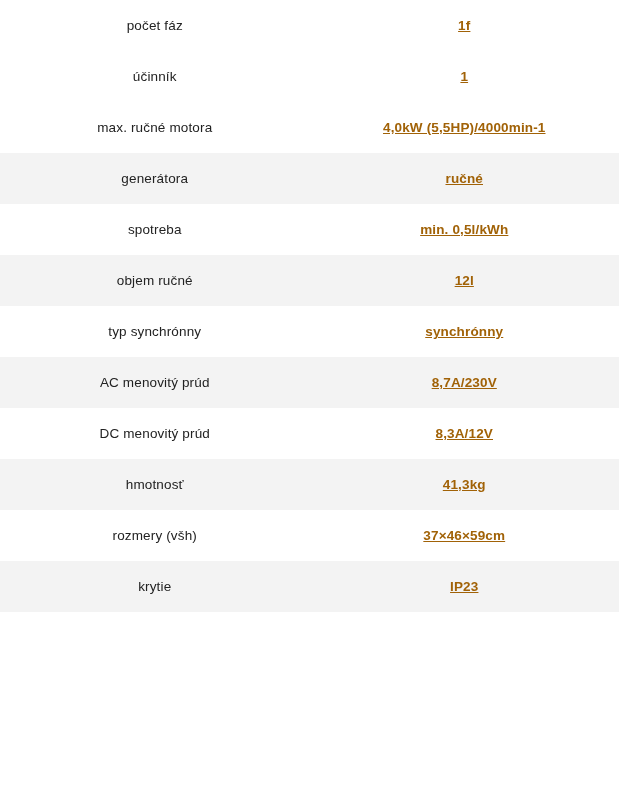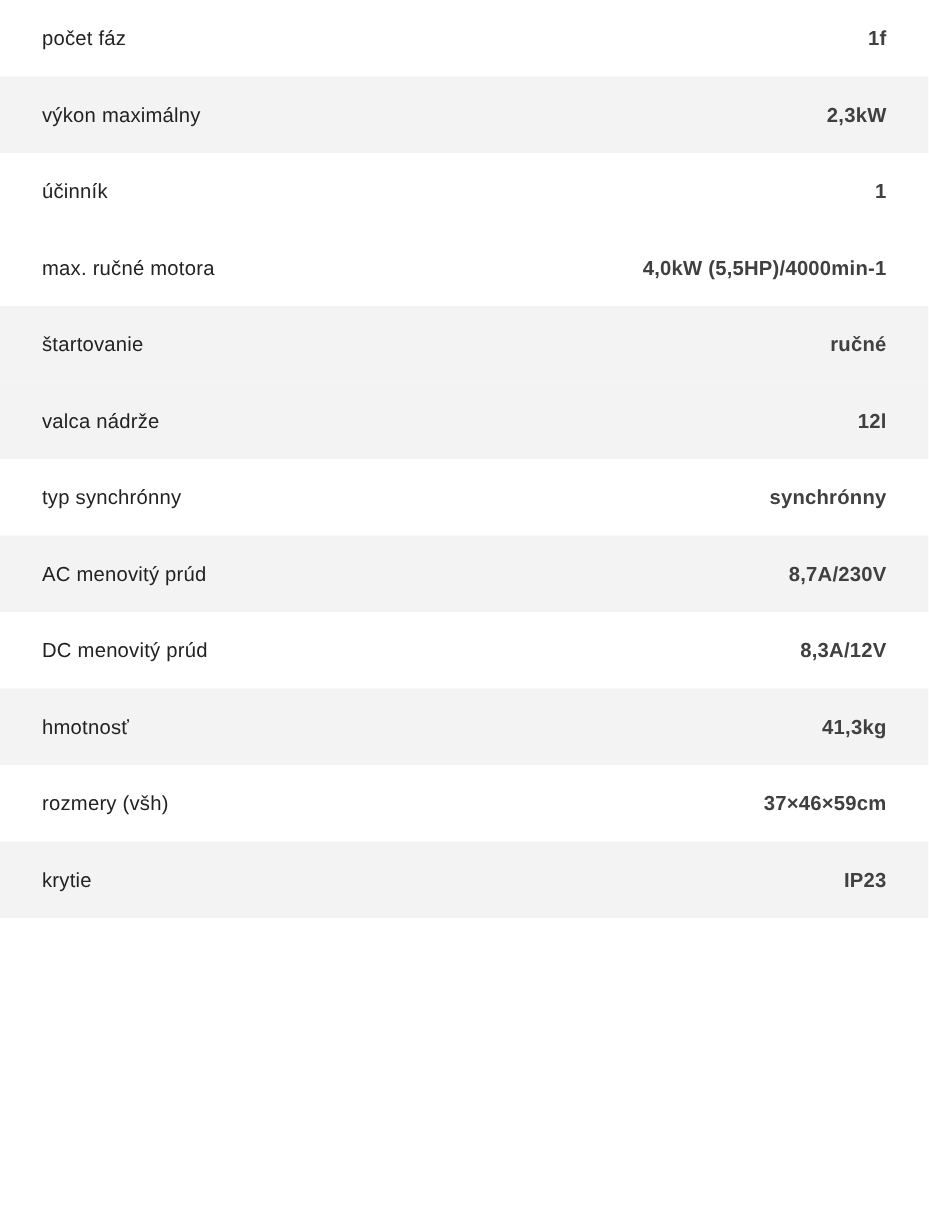--- a/index.html
+++ b/index.html
@@ -25,74 +25,76 @@
   .spec-row.odd {
     background: #ffffff;
   }
   .spec-row.even {
     background: #f3f3f3;
   }
   .spec-row td {
     padding: 0 28px;
     vertical-align: middle;
     border: 0;
+    text-align: center;
   }
   .spec-label {
     text-align: left;
     font-size: 13.5px;
     font-weight: 400;
     color: #222222;
     letter-spacing: 0.15px;
   }
   .spec-value {
     text-align: right;
     font-size: 13.5px;
     font-weight: 700;
-    color: #404040;
+    color: #a16207;
     letter-spacing: 0.15px;
     white-space: nowrap;
+    text-decoration: underline;
   }
 </style>
 </head>
 <body>
 
 <table class="spec-table">
   <tbody>
 
     <tr class="spec-row odd">
       <td class="spec-label">počet fáz</td>
       <td class="spec-value">1f</td>
     </tr>
 
-    <tr class="spec-row even">
-      <td class="spec-label">výkon maximálny</td>
-      <td class="spec-value">2,3kW</td>
-    </tr>
 
 
 
     <tr class="spec-row odd">
       <td class="spec-label">účinník</td>
       <td class="spec-value">1</td>
     </tr>
 
 
     <tr class="spec-row odd">
       <td class="spec-label">max. ručné motora</td>
       <td class="spec-value">4,0kW (5,5HP)/4000min-1</td>
     </tr>
 
     <tr class="spec-row even">
-      <td class="spec-label">štartovanie</td>
+      <td class="spec-label">generátora</td>
       <td class="spec-value">ručné</td>
     </tr>
 
+    <tr class="spec-row odd">
+      <td class="spec-label">spotreba</td>
+      <td class="spec-value">min. 0,5l/kWh</td>
+    </tr>
 
     <tr class="spec-row even">
-      <td class="spec-label">valca nádrže</td>
+      <td class="spec-label">objem ručné</td>
       <td class="spec-value">12l</td>
     </tr>
 
     <tr class="spec-row odd">
       <td class="spec-label">typ synchrónny</td>
       <td class="spec-value">synchrónny</td>
     </tr>
 
     <tr class="spec-row even">
       <td class="spec-label">AC menovitý prúd</td>

